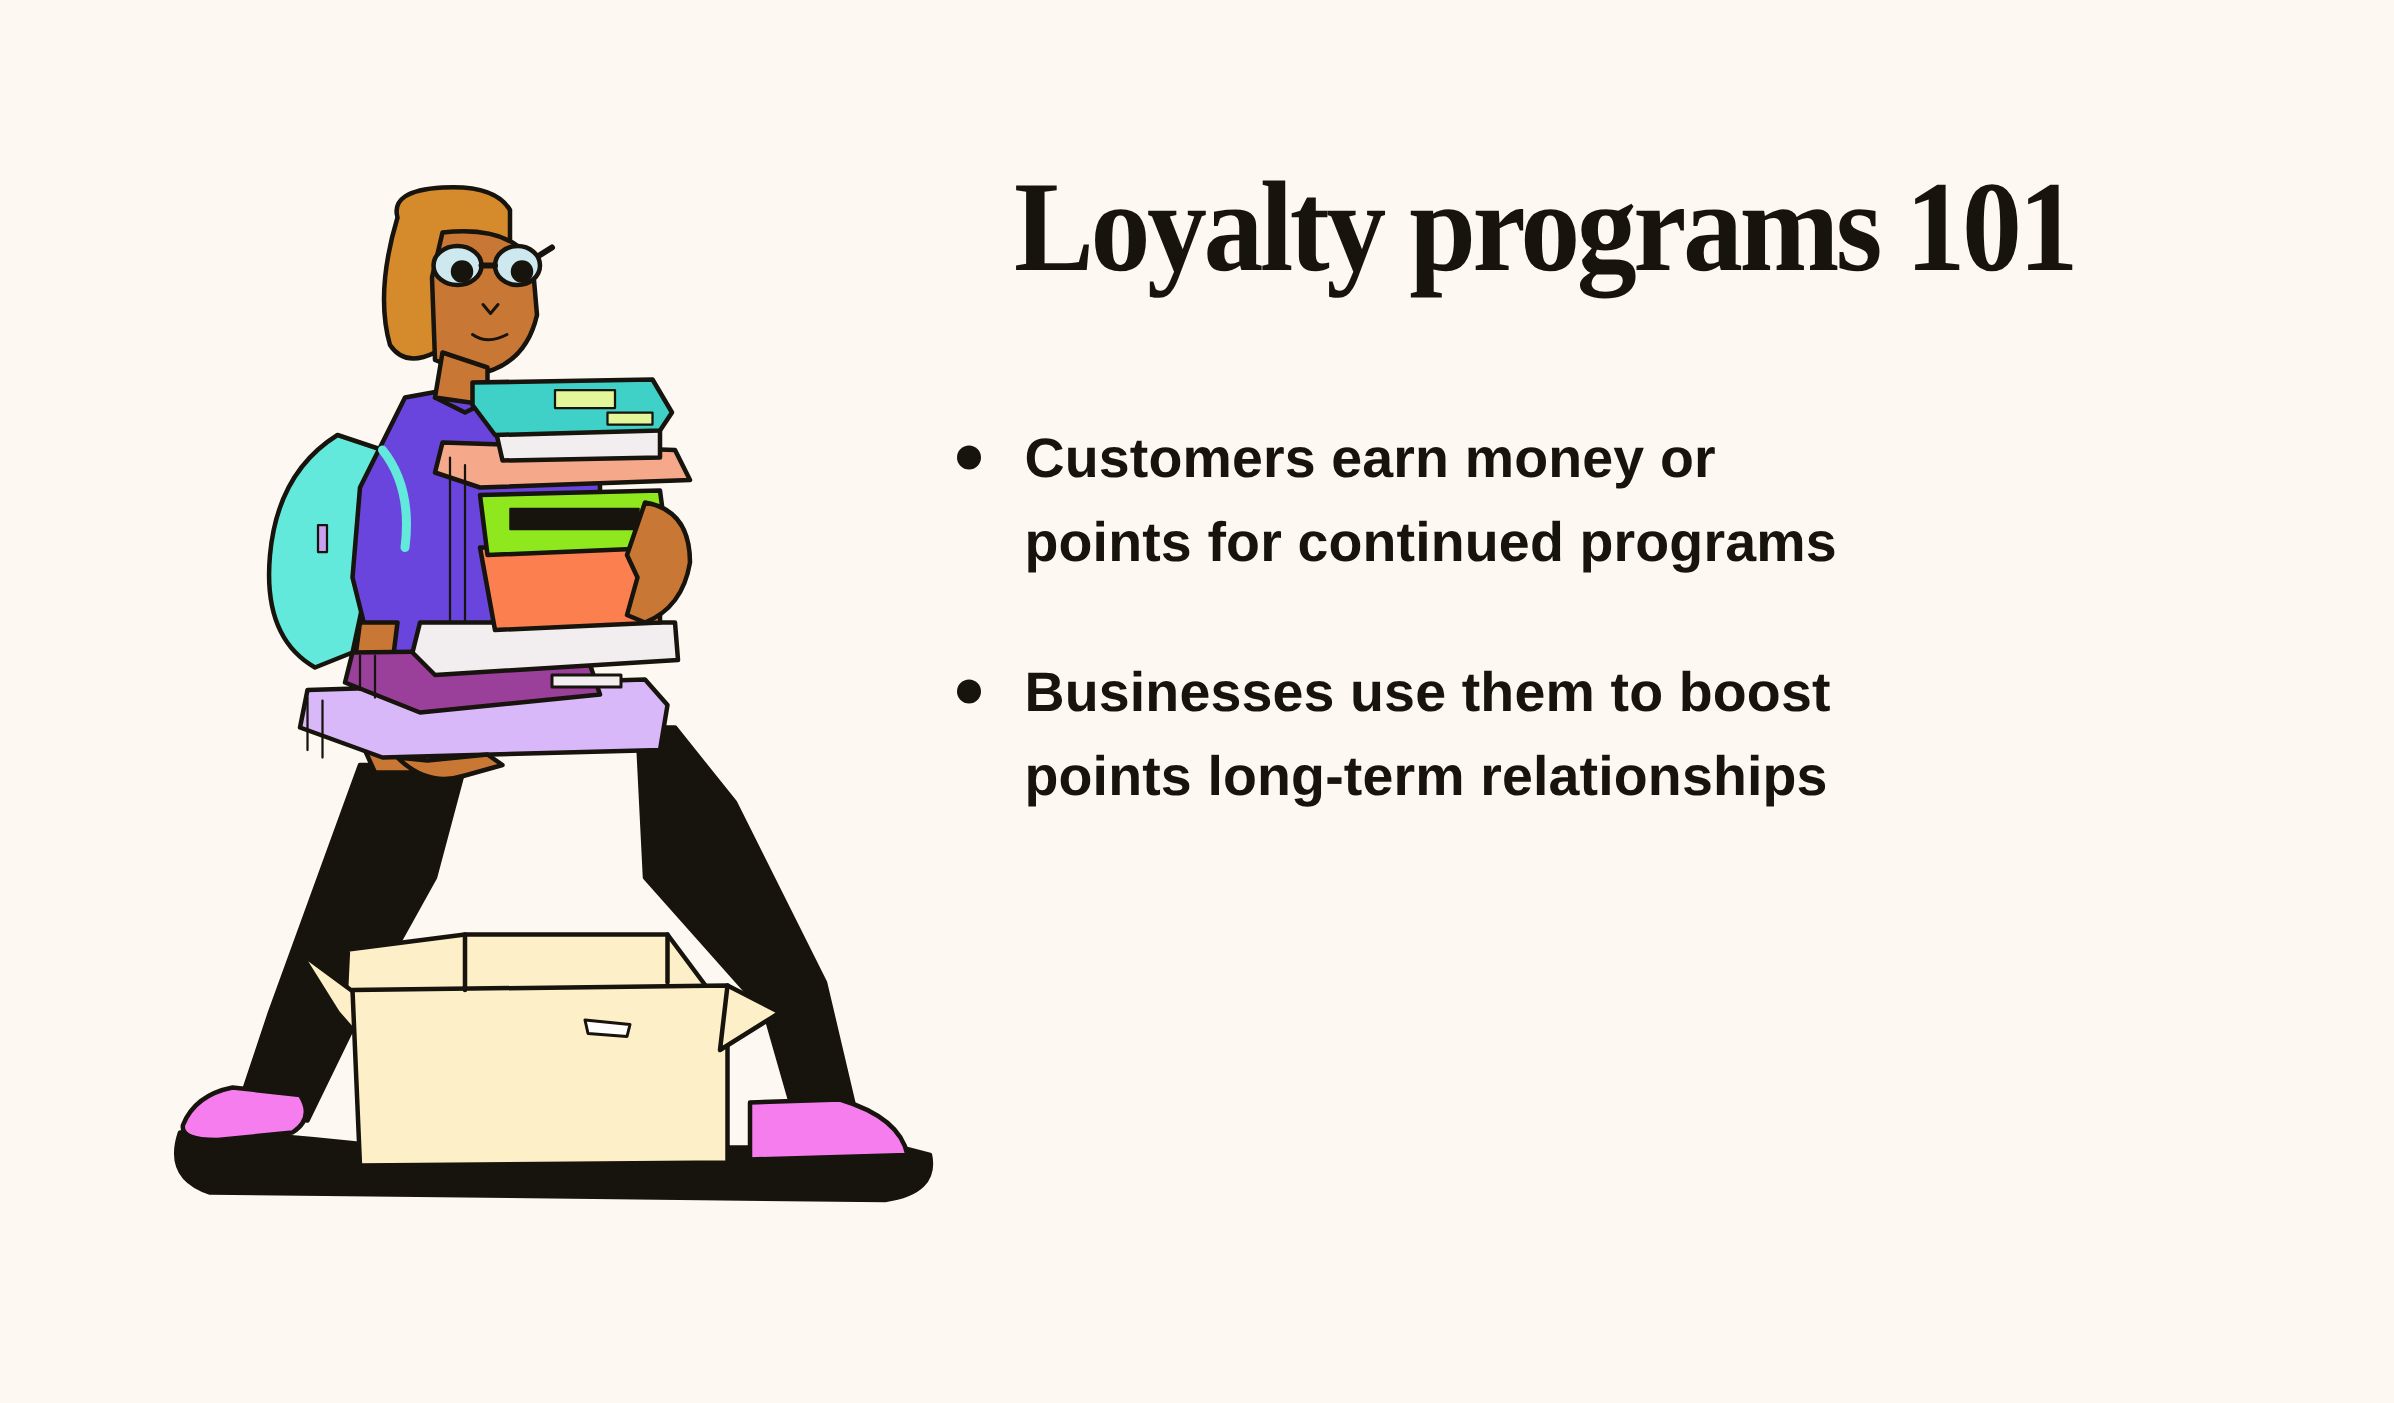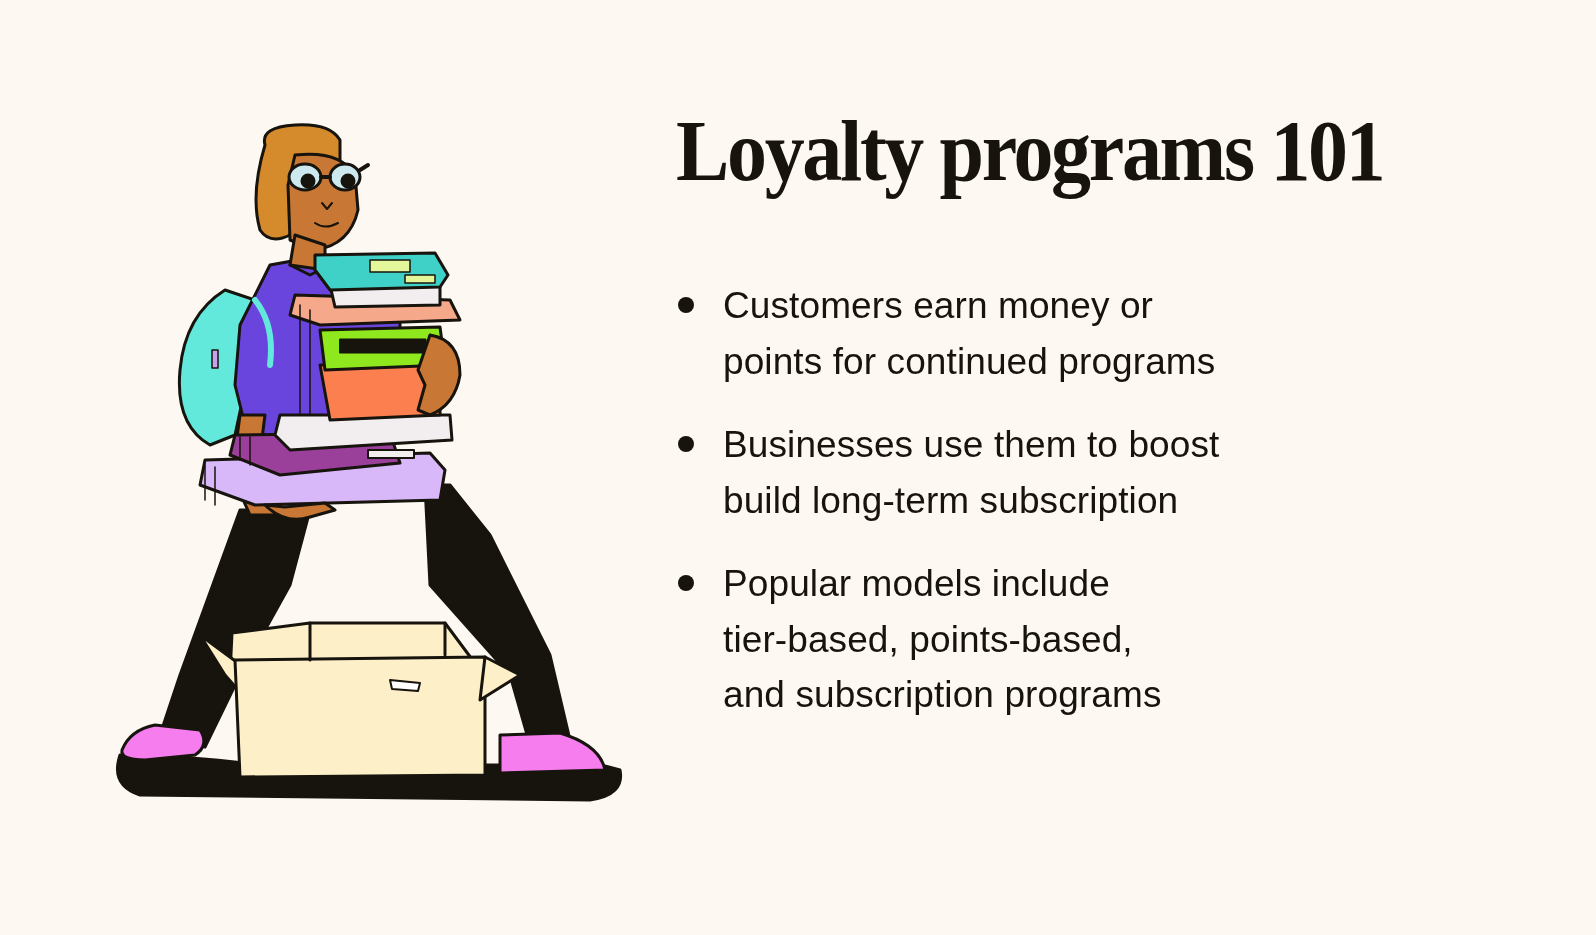--- a/index.html
+++ b/index.html
@@ -32,36 +32,37 @@
       font-size: 86px;
       line-height: 1;
       letter-spacing: -2.5px;
       color: #17130d;
       transform: scaleX(0.93);
       transform-origin: left top;
       white-space: nowrap;
     }
     .bullets {
       position: absolute;
-      left: 676px;
+      left: 636px;
       top: 278px;
       margin: 0;
       padding: 0;
       list-style: none;
       width: 700px;
+      font-weight: bold;
     }
     .bullet {
       position: relative;
       padding-left: 47px;
       font-size: 37px;
       line-height: 55.5px;
       color: #17130d;
       letter-spacing: 0.1px;
     }
-    .bullet + .bullet { margin-top: 28px; }
+    .bullet + .bullet { margin-top: 45px; }
     .bullet .dot {
       position: absolute;
       left: 2px;
       top: 19px;
       width: 16px;
       height: 16px;
       border-radius: 50%;
       background: #17130d;
     }
     .bullet .line { display: block; white-space: nowrap; }
@@ -136,21 +137,15 @@
 
 <ul class="bullets">
   <li class="bullet">
     <span class="dot"></span>
     <span class="line">Customers earn money or</span>
     <span class="line">points for continued programs</span>
   </li>
   <li class="bullet">
     <span class="dot"></span>
     <span class="line">Businesses use them to boost</span>
-    <span class="line">build long-term subscription</span>
-  </li>
-  <li class="bullet">
-    <span class="dot"></span>
-    <span class="line">Popular models include</span>
-    <span class="line">tier-based, points-based,</span>
-    <span class="line">and subscription programs</span>
+    <span class="line">points long-term relationships</span>
   </li>
 </ul>
 
 </body></html>

